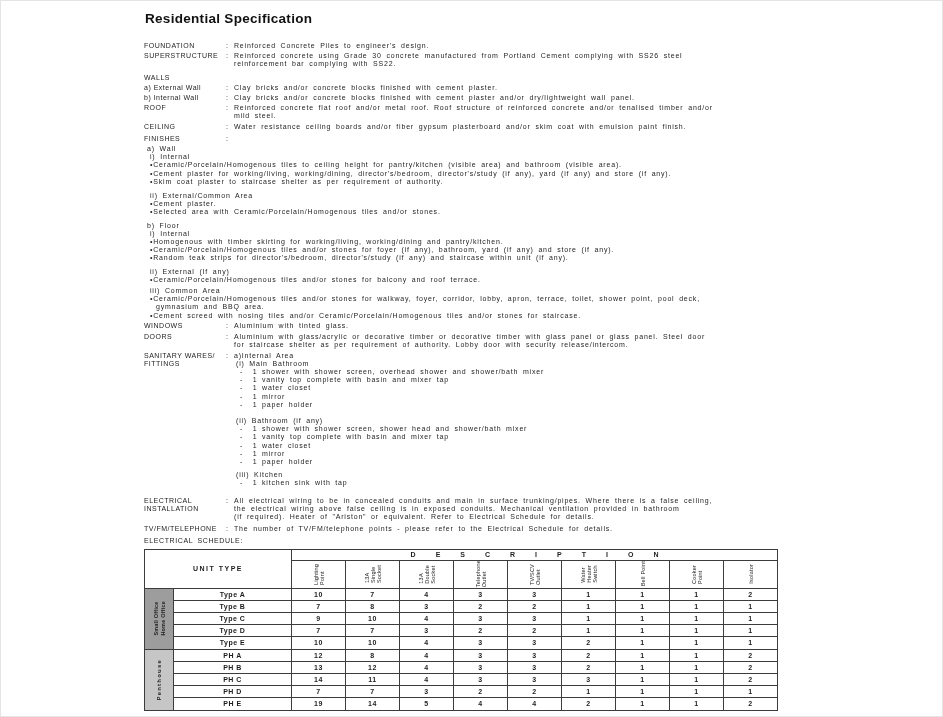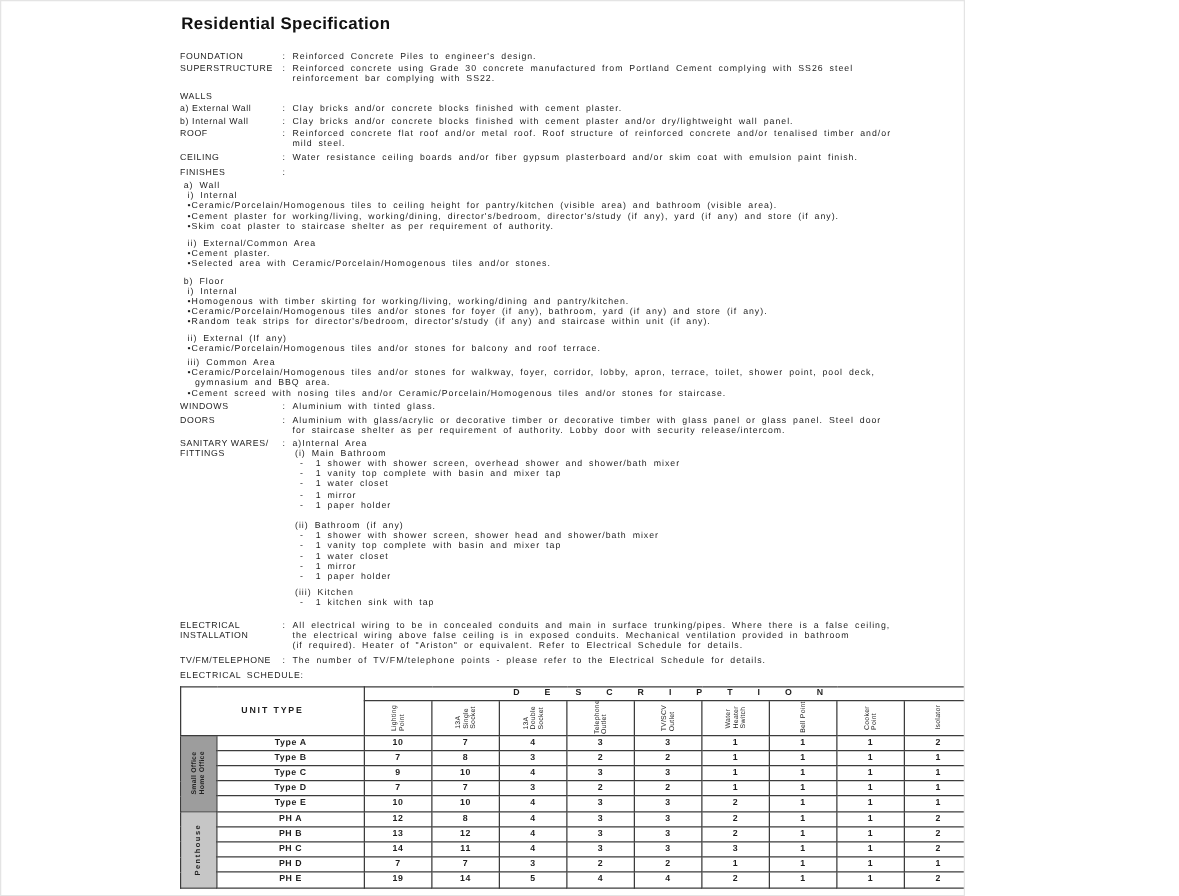--- a/index.html
+++ b/index.html
@@ -1,17 +1,17 @@
 <!DOCTYPE html>
 <html><head>
 <meta charset="utf-8">
 <style>
   html,body{margin:0;padding:0;background:#fff;}
   .page{
-    width:772px;height:717px;position:relative;overflow:hidden;
+    width:943px;height:717px;position:relative;overflow:hidden;
     background:var(--page-bg,#ffffff);
     border:1px solid #e4e4e4;box-sizing:border-box;
     font-family:"Liberation Sans",sans-serif;
     color:var(--ink,#1d1d1d);
   }
   .content{position:absolute;left:143px;top:10px;width:664px;}
   .title{font-size:13.5px;font-weight:600;letter-spacing:.3px;margin:0 0 16px 1px;color:#111;}
   .row{display:flex;align-items:flex-start;margin-bottom:1.5px;}
   .lbl{flex:0 0 82px;width:82px;font-size:7px;line-height:8.2px;letter-spacing:.5px;}
   .coln{flex:0 0 8px;width:8px;font-size:7px;line-height:8.2px;text-align:left;}

